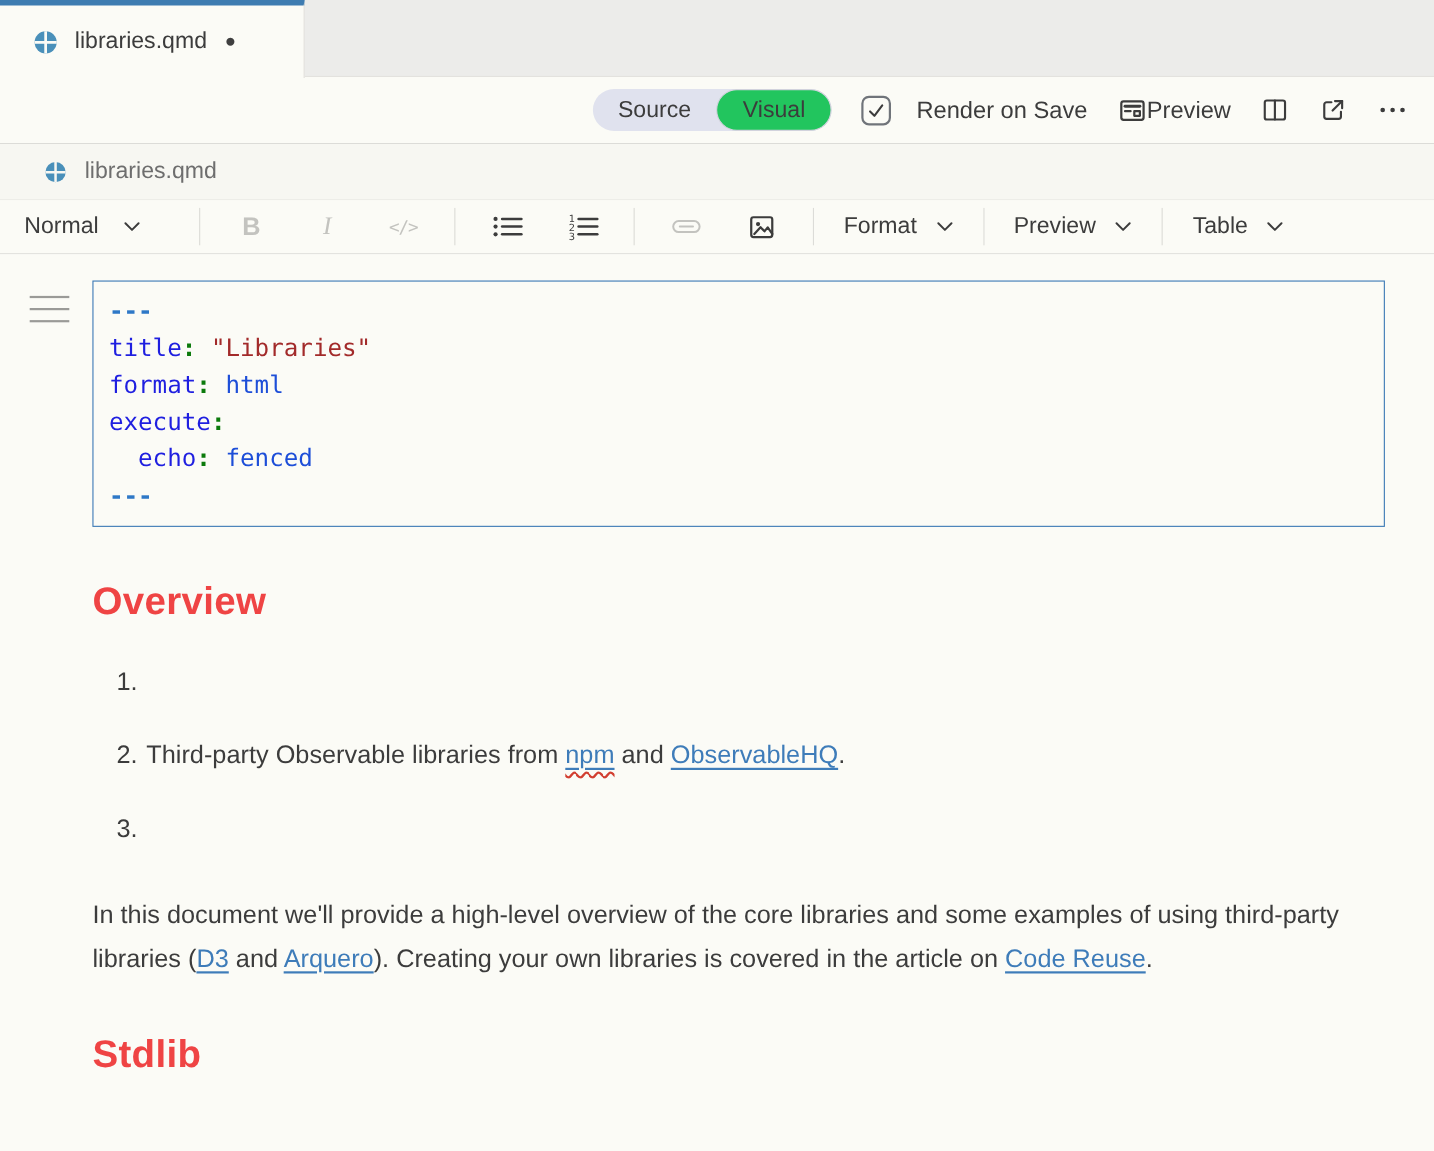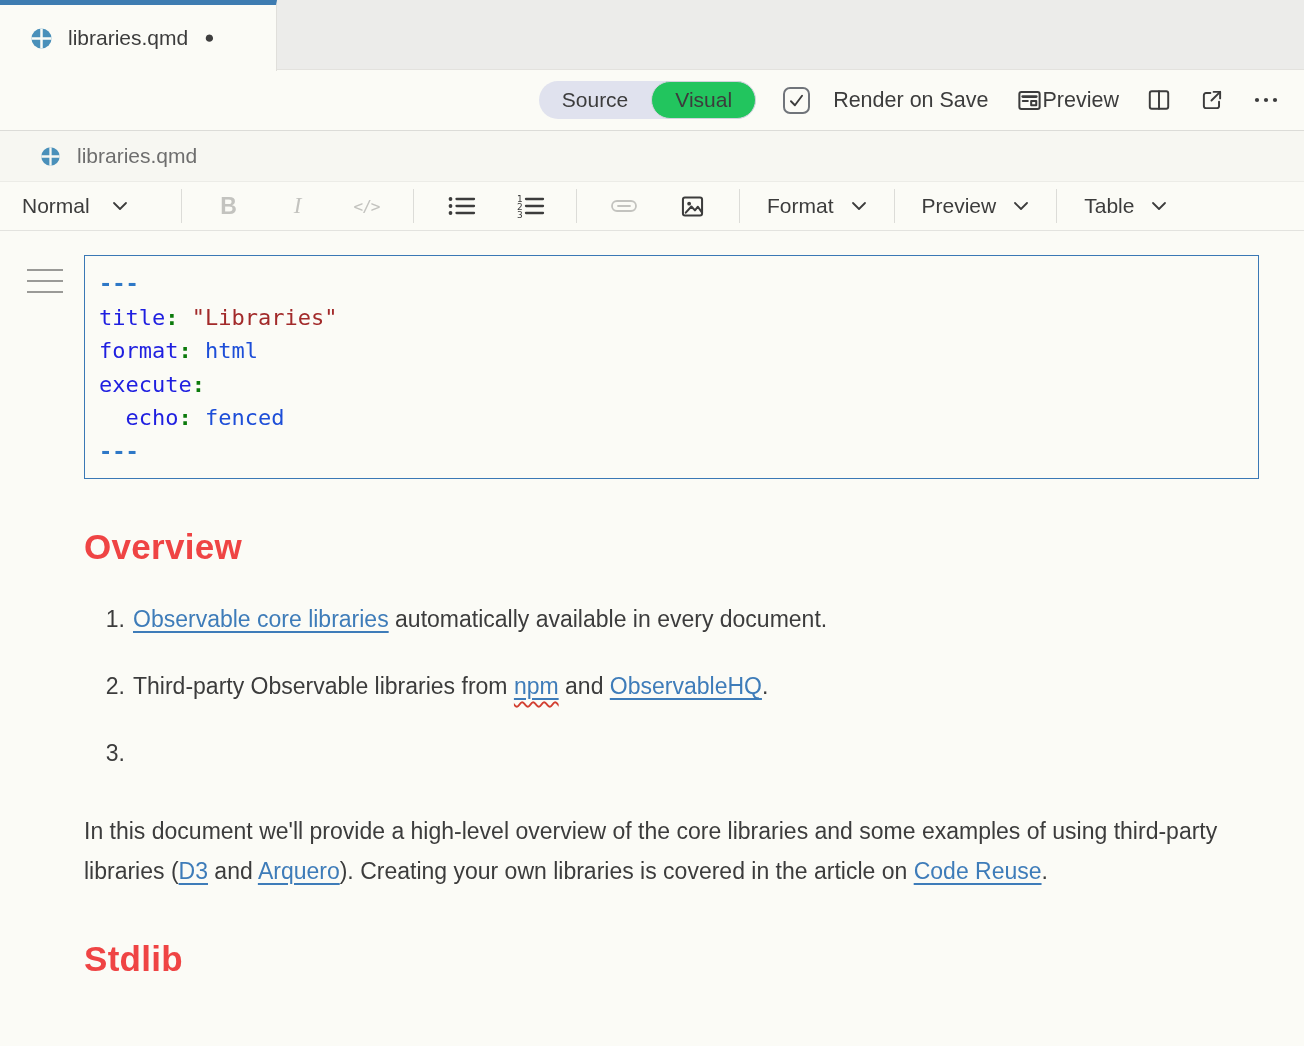--- a/index.html
+++ b/index.html
@@ -249,21 +249,20 @@
         <div></div>
         <div></div>
     </div>
     <div class="yaml-box" id="yaml-code"><div class="code-line"><span class="y-delim">---</span></div><div class="code-line"><span class="y-key">title</span><span class="y-colon">:</span><span class="y-val"> </span><span class="y-str">"Libraries"</span></div><div class="code-line"><span class="y-key">format</span><span class="y-colon">:</span><span class="y-val"> </span><span class="y-val">html</span></div><div class="code-line"><span class="y-key">execute</span><span class="y-colon">:</span></div><div class="code-line"><span class="y-val">  </span><span class="y-key">echo</span><span class="y-colon">:</span><span class="y-val"> </span><span class="y-val">fenced</span></div><div class="code-line"><span class="y-delim">---</span></div></div>
   </div>
   <div id="doc">
       <h1 class="doc-h">Overview</h1>
       <div class="olist">
         <div class="olist-item">
           <span class="num">1.</span>
-          <span class="li-text"><a class="run-link">Observable core libraries</a><span class="run"> automatically available in every document.</span></span>
         </div>
         <div class="olist-item">
           <span class="num">2.</span>
           <span class="li-text"><span class="run">Third-party Observable libraries from </span><a class="run-link"><span class="spell">npm</span></a><span class="run"> and </span><a class="run-link">ObservableHQ</a><span class="run">.</span></span>
         </div>
         <div class="olist-item">
           <span class="num">3.</span>
         </div>
       </div>
       <p class="doc-p"><span class="run">In this document we'll provide a high-level overview of the core libraries and some examples of using third-party libraries (</span><a class="run-link">D3</a><span class="run"> and </span><a class="run-link">Arquero</a><span class="run">). Creating your own libraries is covered in the article on </span><a class="run-link">Code Reuse</a><span class="run">.</span></p>

